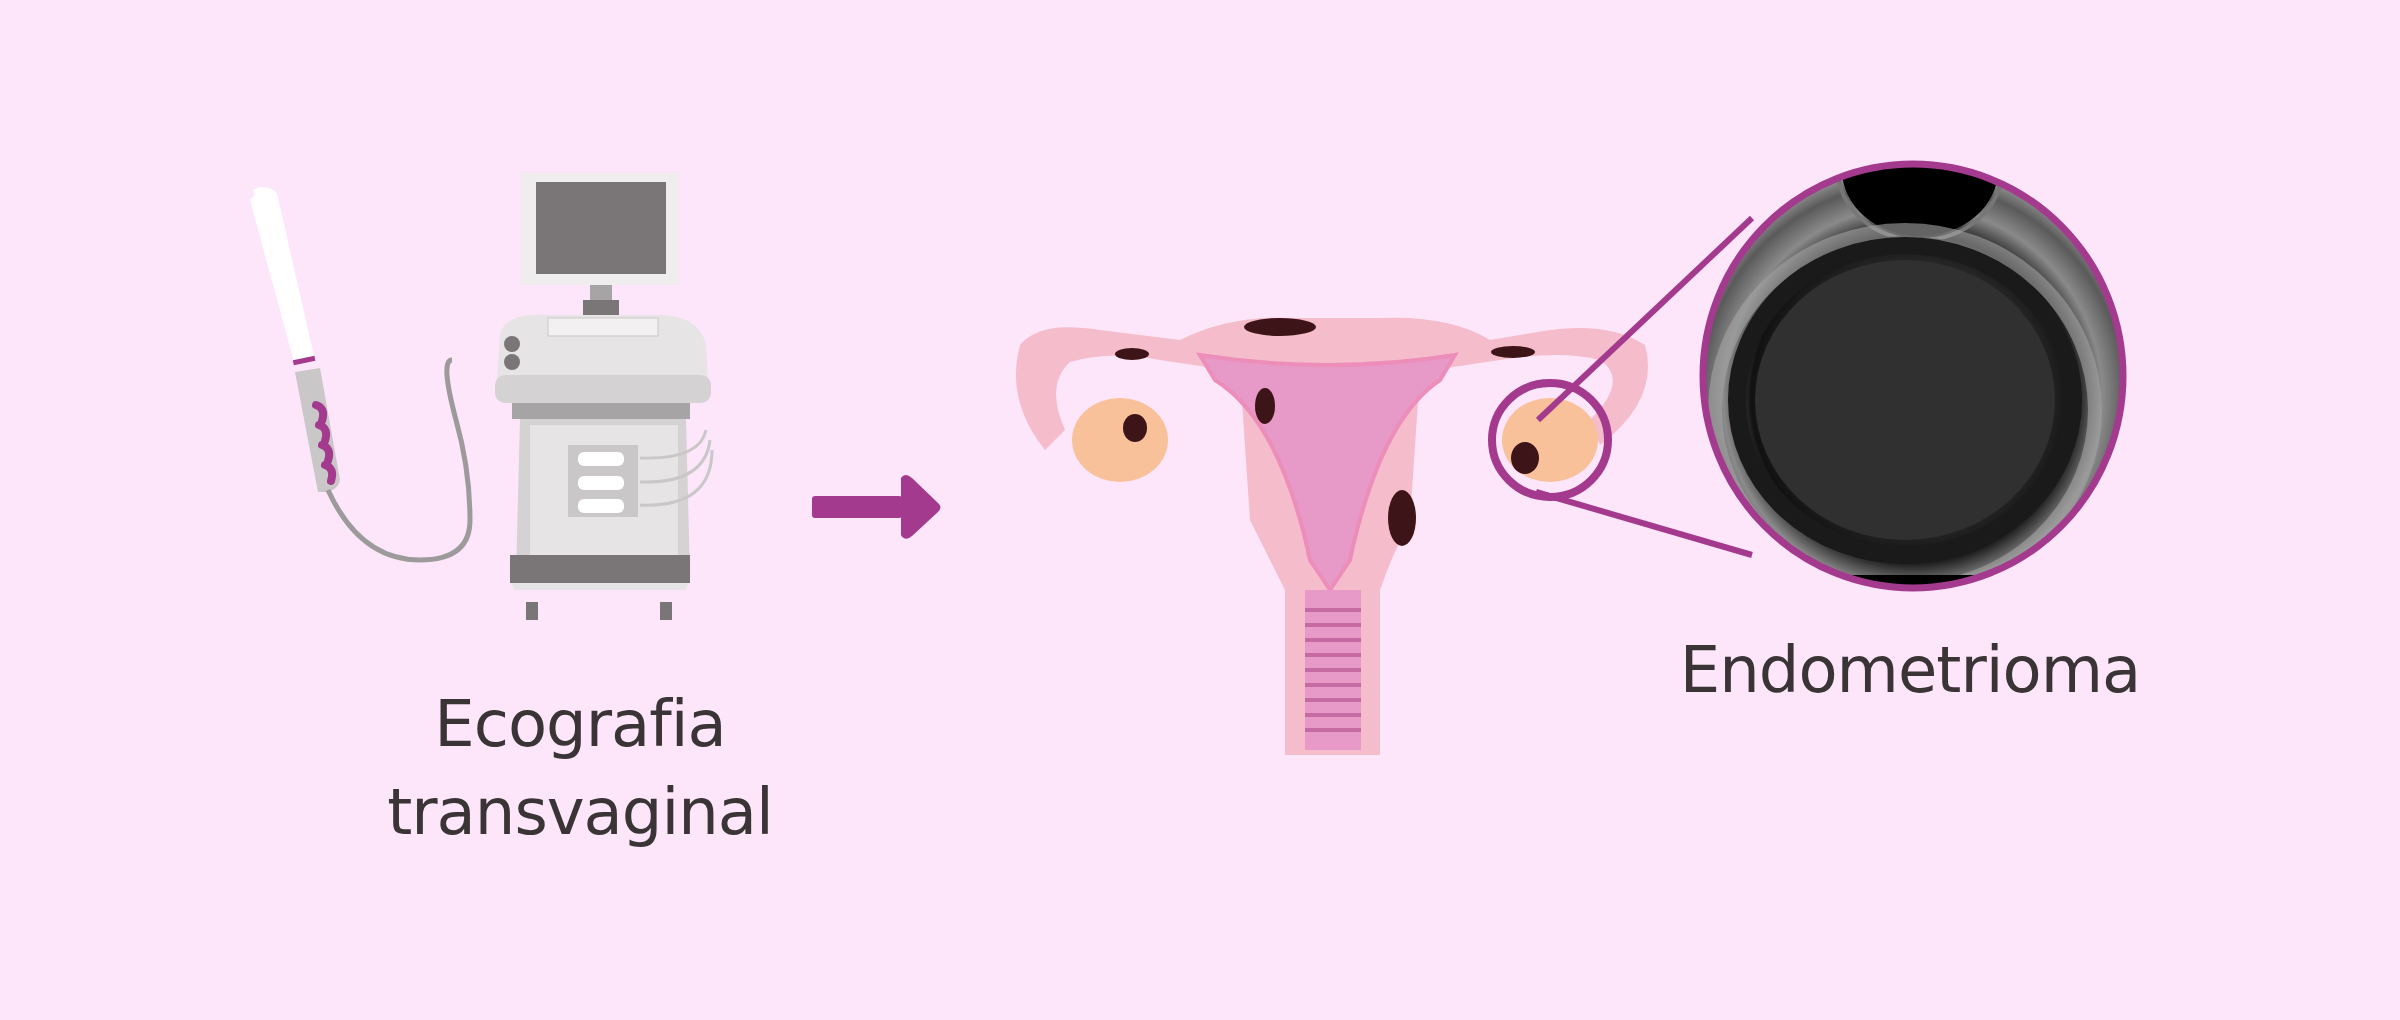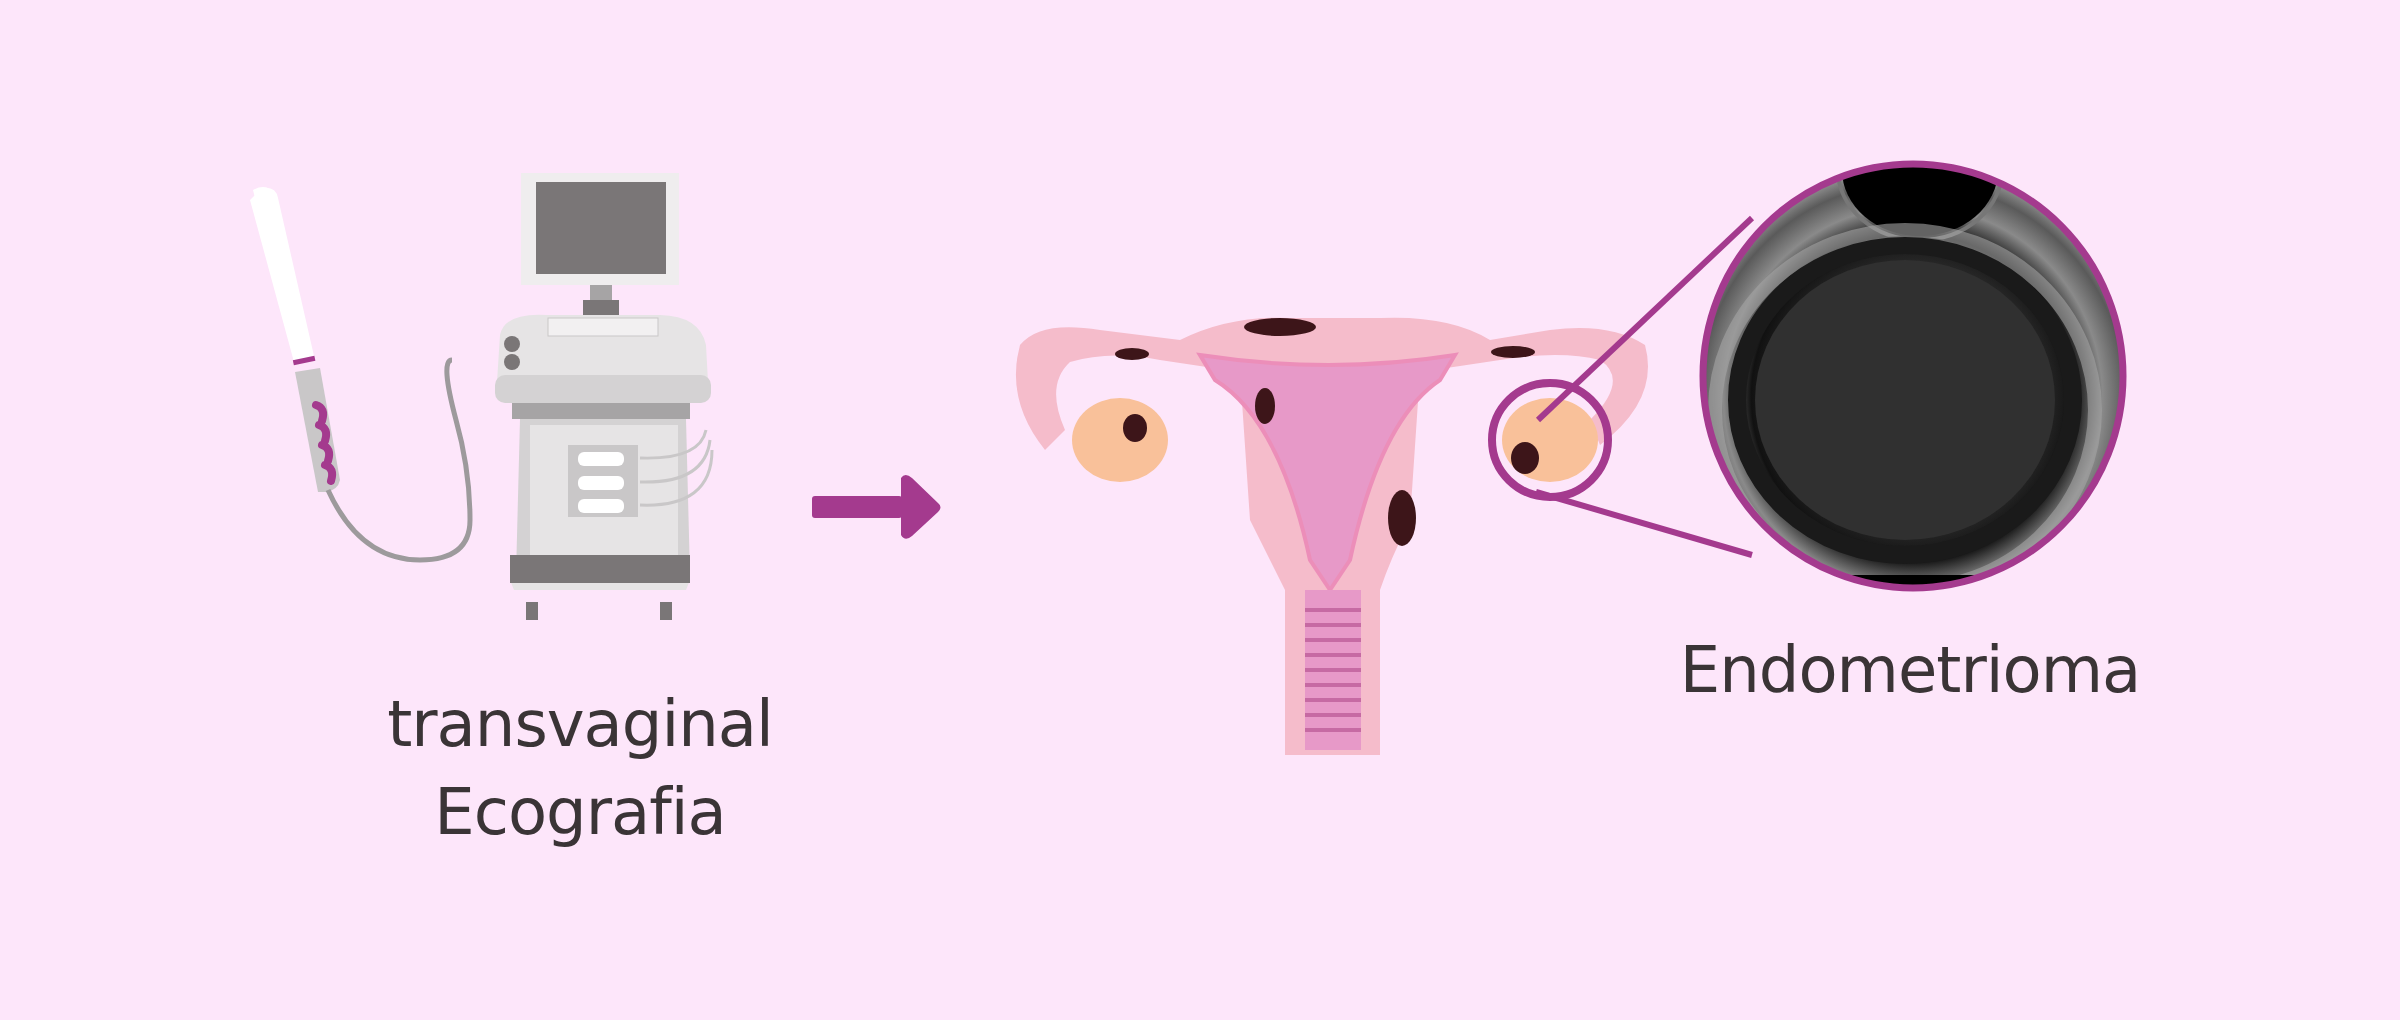--- a/index.html
+++ b/index.html
@@ -109,16 +109,16 @@
       <ellipse cx="1905" cy="400" rx="150" ry="140" fill="#303030"></ellipse>
       <ellipse cx="1905" cy="400" rx="168" ry="155" fill="none" stroke="#1a1a1a" stroke-width="18"></ellipse>
       <ellipse cx="1905" cy="410" rx="190" ry="180" fill="none" stroke="#a5a5a5" stroke-width="14" opacity="0.6"></ellipse>
       <rect x="1700" y="575" width="420" height="40" fill="#000"></rect>
     </g>
     <ellipse cx="1913" cy="376" rx="210" ry="212" fill="none" stroke="#a43a8e" stroke-width="7"></ellipse>
   </g>
 </svg>
 
 <div class="label" id="lbl-eco">
+  <div>Ecografia</div>
   <div>transvaginal</div>
-  <div>Ecografia</div>
 </div>
 <div class="label" id="lbl-endo">Endometrioma</div>
 
 </body></html>

